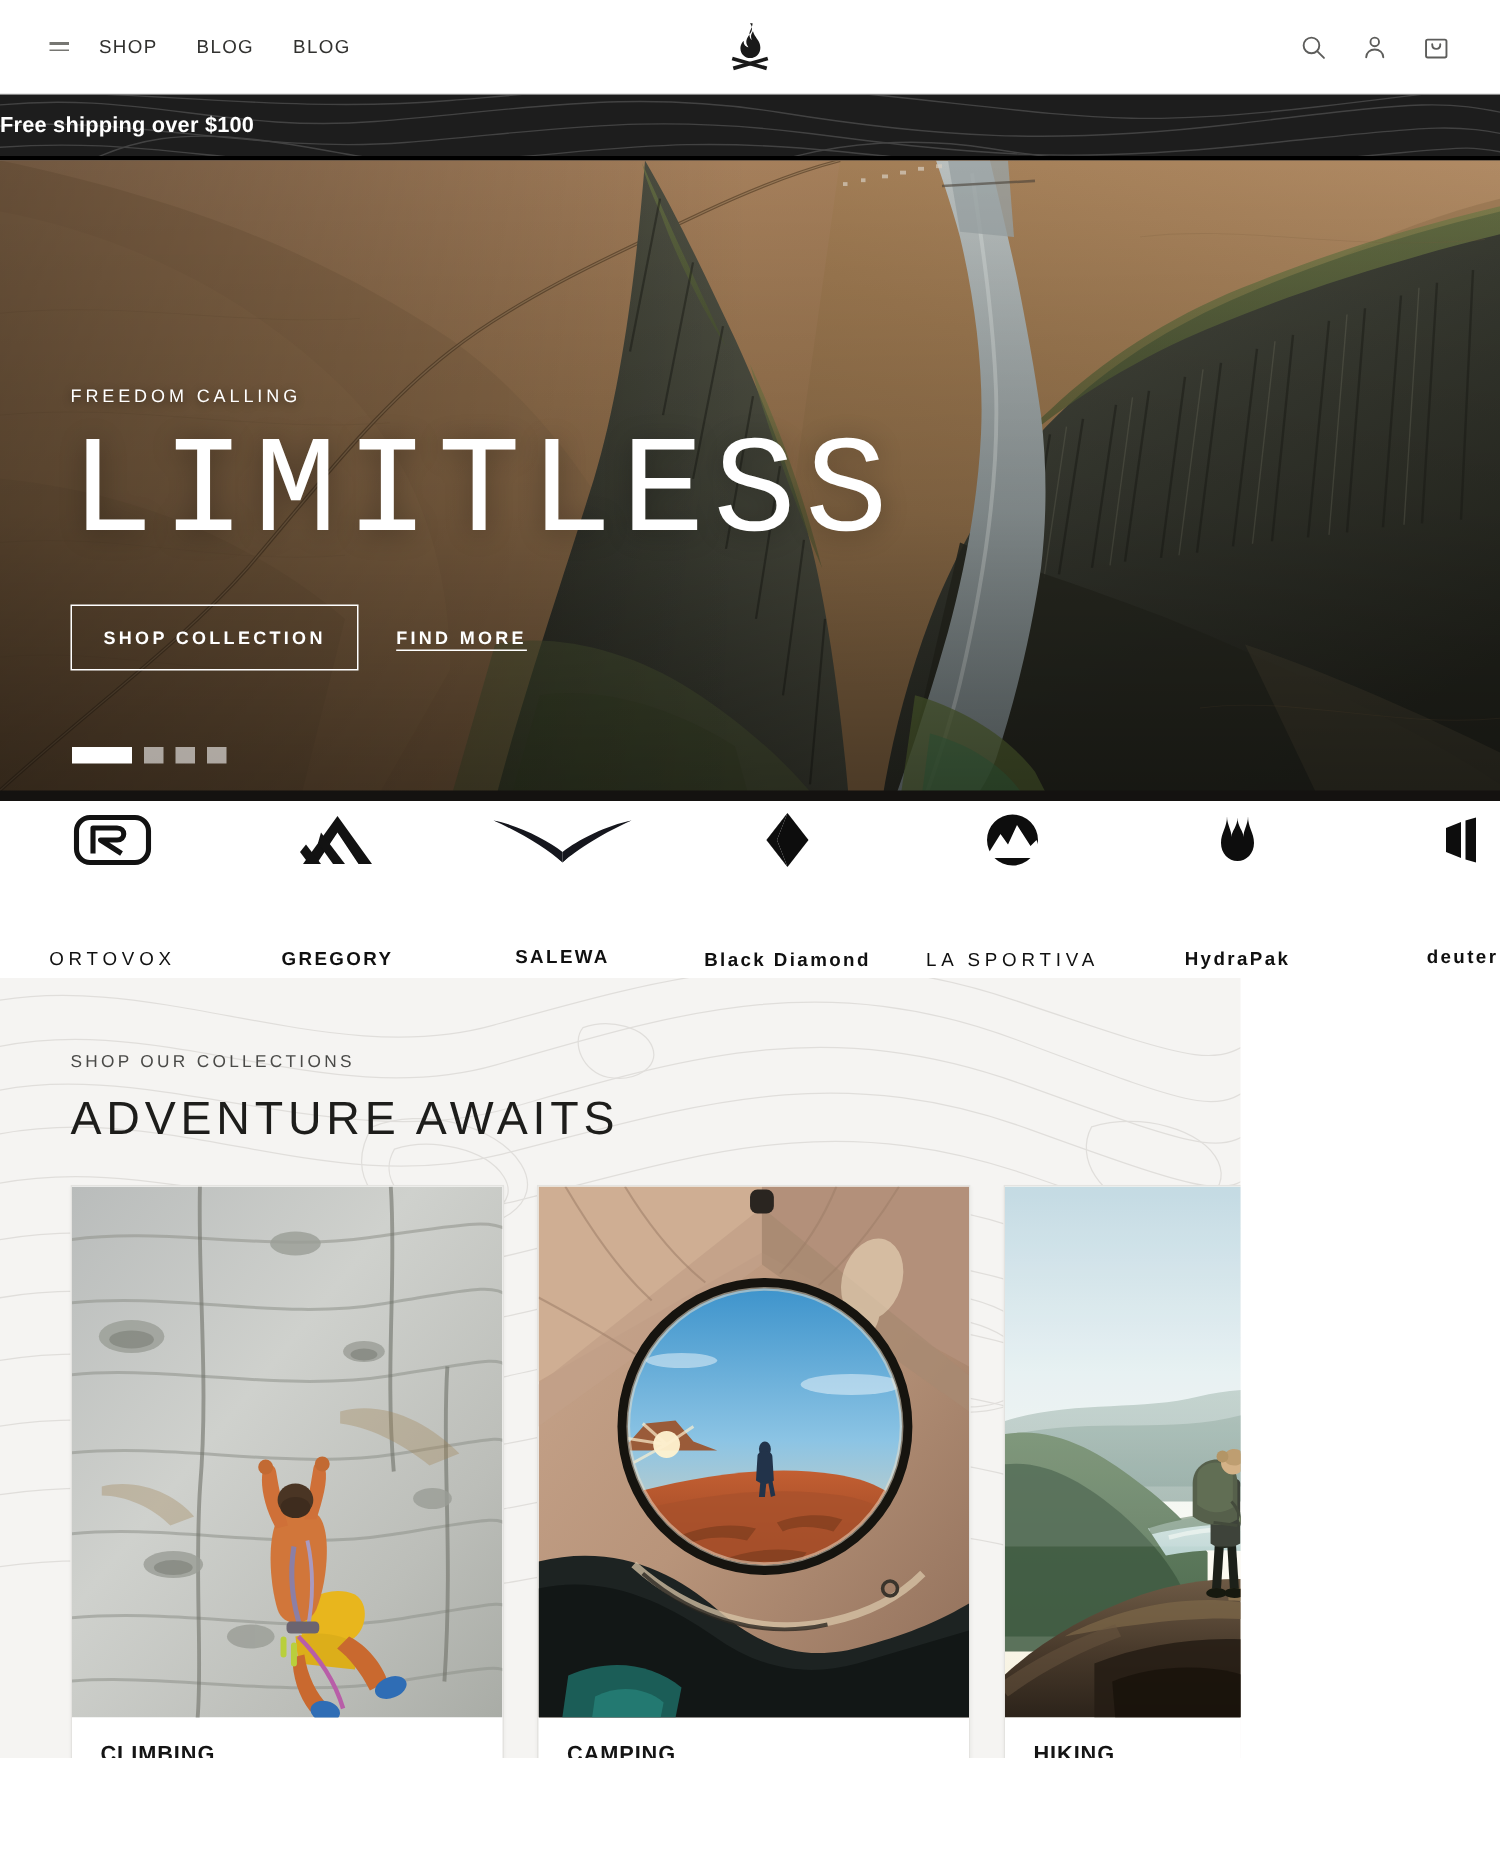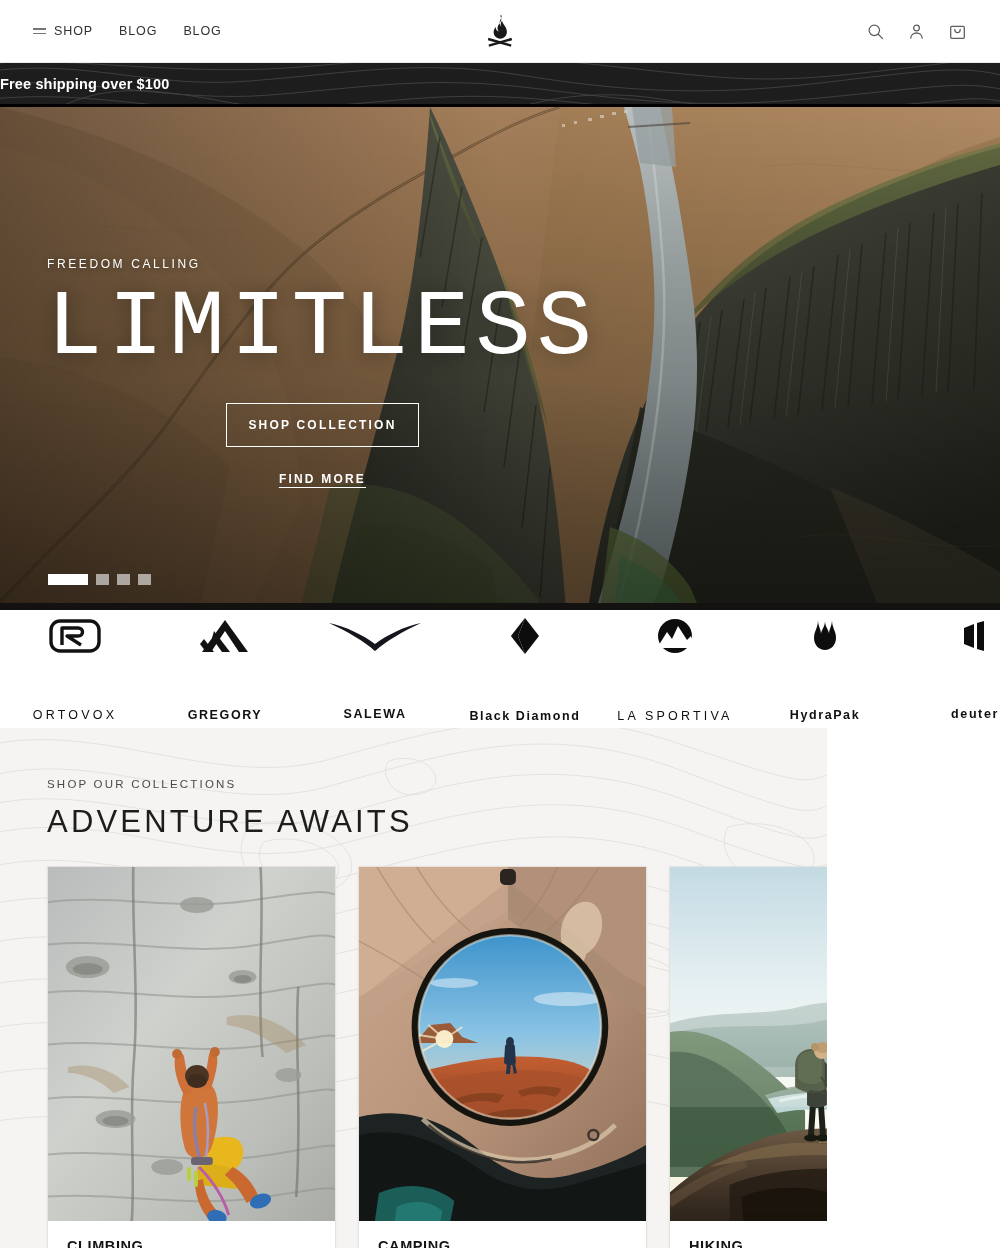--- a/index.html
+++ b/index.html
@@ -16,21 +16,21 @@
     background: #ffffff;
     display: flex; align-items: center;
     position: relative;
     border-bottom: 1px solid #e9e9e9;
   }
   #nav-left { display: flex; align-items: center; gap: 26px; padding-left: 33px; }
   .nav-link {
     font-size: 12.5px; letter-spacing: 0.9px; color: #31312f;
     text-decoration: none; font-weight: 400; white-space: nowrap;
   }
-  .nav-shop-wrap { display: flex; align-items: center; gap: 8px; }
+  .nav-shop-wrap { display: flex; align-items: center; gap: 20px; }
   .hamburger { display: flex; flex-direction: column; gap: 3px; width: 13px; }
   .hamburger i { display: block; height: 1.4px; background: #767672; width: 100%; }
   #logo-wrap {
     position: absolute; left: 0; right: 0; top: 0; bottom: 0;
     display: flex; align-items: center; justify-content: center;
     pointer-events: none;
   }
   #logo-wrap svg { pointer-events: auto; }
   #nav-right {
     margin-left: auto; display: flex; align-items: center; gap: 22px;
@@ -47,38 +47,38 @@
     border-bottom: 3px solid #000;
   }
   #announce .topo-dark { position: absolute; inset: 0; opacity: .40; }
   #announce-text {
     position: relative; z-index: 2;
     color: #ffffff; font-size: 14.5px; font-weight: 700; letter-spacing: .15px;
   }
 
   
   #hero {
-    position: relative; width: 1000px; height: 503px; overflow: hidden;
+    position: relative; width: 1000px; height: 427px; overflow: hidden;
     background: #8a6a4c;
   }
   #hero-canvas { position: absolute; inset: 0; width: 100%; height: 100%; display:block; }
   #hero-content {
     position: absolute; left: 47px; top: 150px; z-index: 5;
   }
   #hero-eyebrow {
     color: #fff; font-size: 12px; letter-spacing: 2.6px; font-weight: 500;
     text-shadow: 0 1px 6px rgba(0,0,0,.45);
   }
   #hero-title {
     color: #ffffff; font-size: 92px; line-height: .96; font-weight: 300;
     letter-spacing: 6px; margin-top: 14px;
     text-shadow: 0 2px 18px rgba(0,0,0,.30);
     font-family: Liberation Mono, monospace;
   }
-  #hero-actions { display: flex; align-items: center; gap: 25px; margin-top: 30px; flex-direction: column; }
+  #hero-actions { display: flex; align-items: center; gap: 25px; margin-top: 30px; }
   #hero-cta {
     border: 1.6px solid #ffffff; background: transparent; color: #ffffff;
     font-size: 12px; letter-spacing: 2.2px; font-weight: 700;
     padding: 14px 21px; cursor: pointer; font-family: "Liberation Sans", sans-serif;
   }
   #hero-link {
     color: #ffffff; font-size: 12px; letter-spacing: 2.2px; font-weight: 700;
     text-decoration: underline; text-underline-offset: 4px; cursor: pointer;
   }
   #hero-dots {

